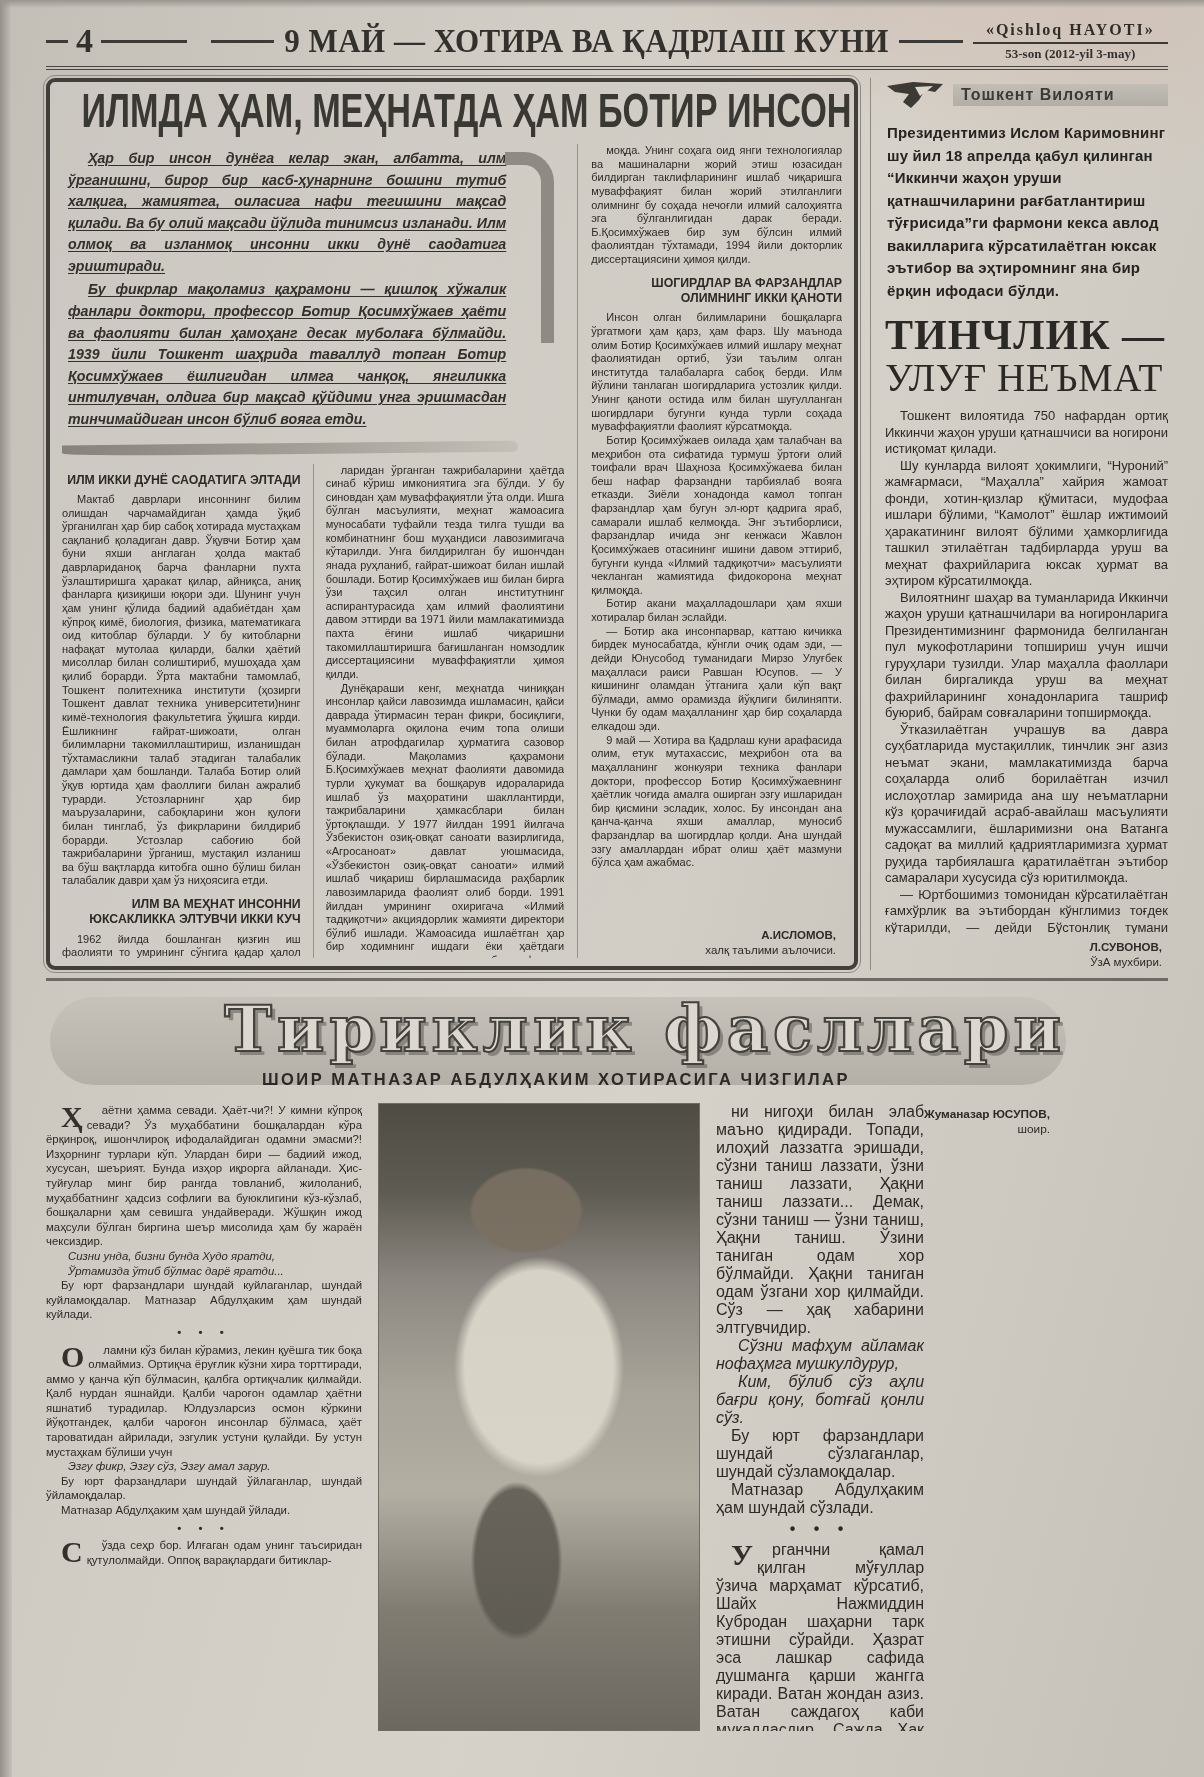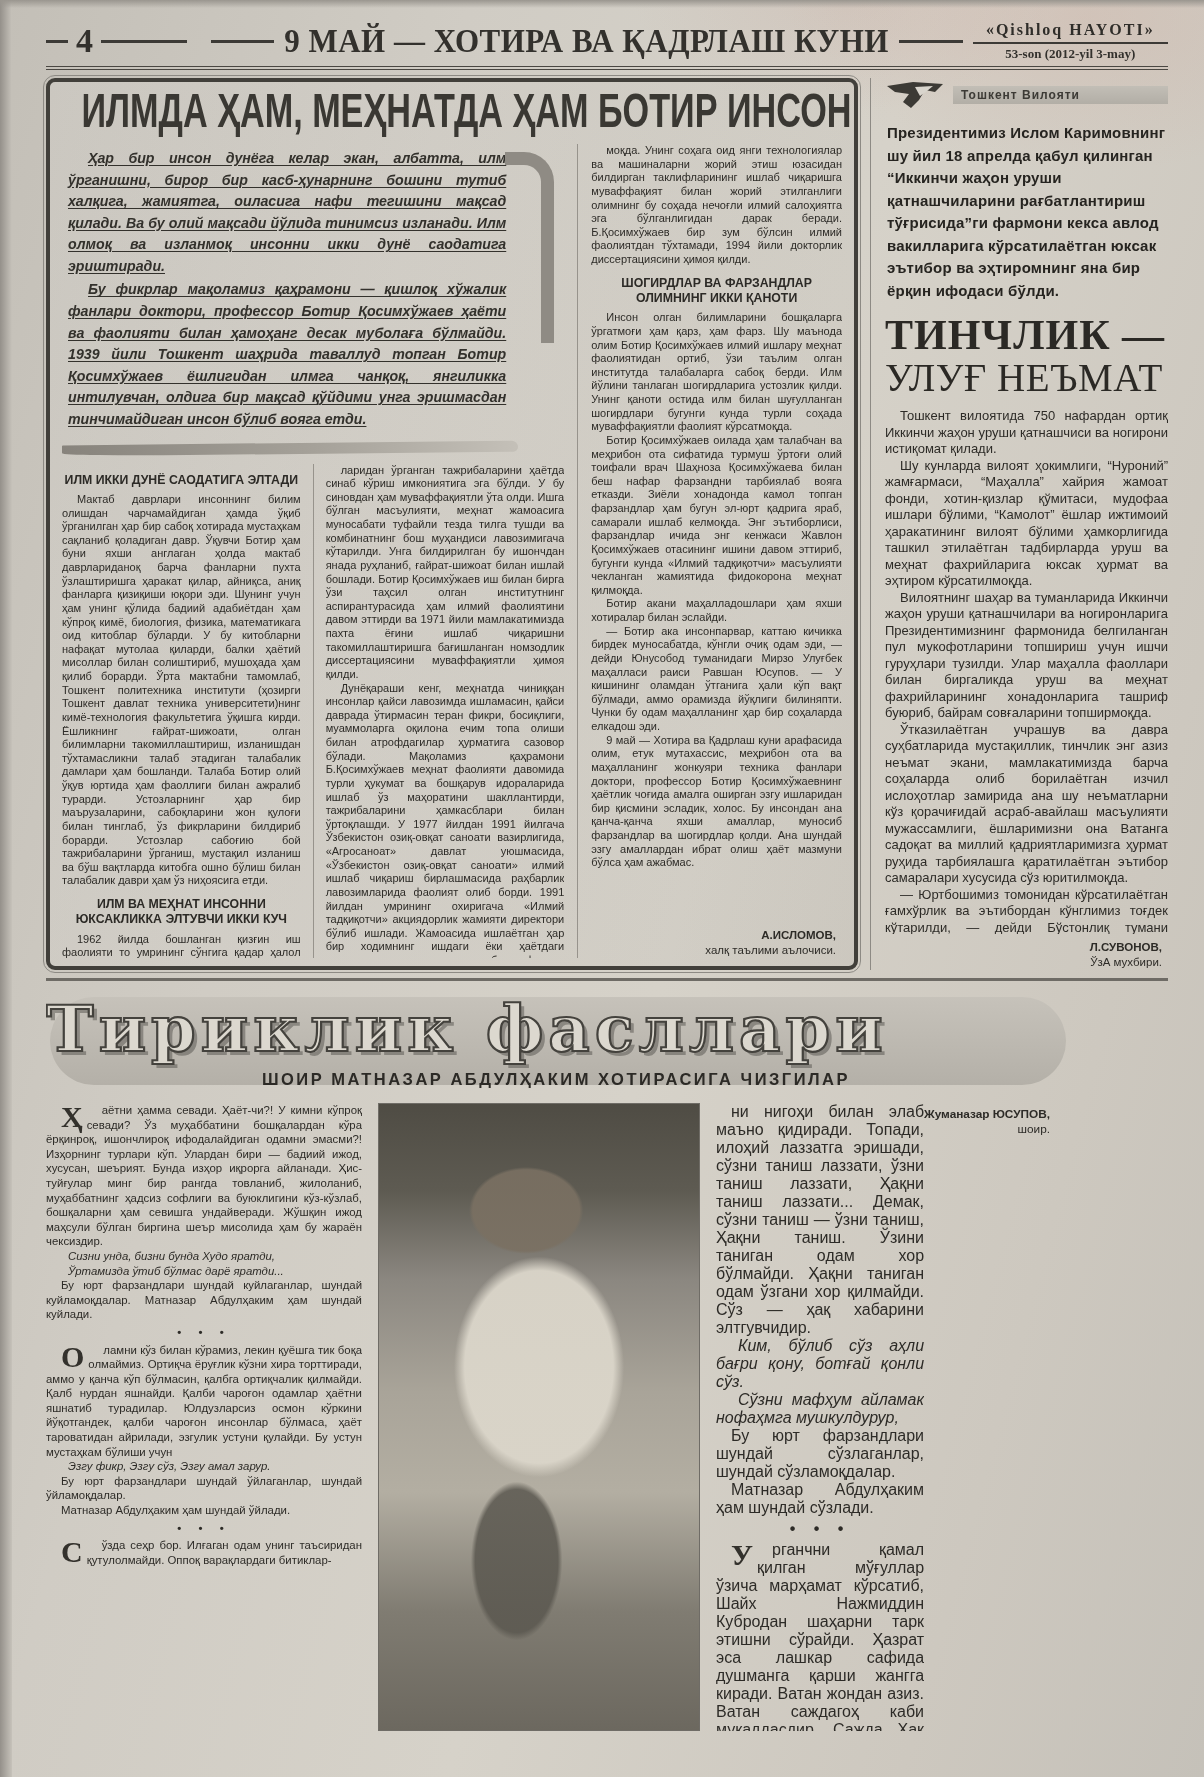--- a/index.html
+++ b/index.html
@@ -55,49 +55,49 @@
   .lead p{margin:0 0 2px;font-size:14.2px;line-height:1.52;font-weight:bold;font-style:italic;
     text-decoration:underline;text-underline-offset:2px;color:#33312c;text-indent:20px;text-align:justify;}
   .lead-bracket{position:absolute;right:10px;top:8px;width:36px;height:178px;
     border-top:13px solid #8f8b84;border-right:13px solid #8f8b84;border-radius:0 30px 0 0;}
   .swoosh{height:11px;margin:10px 46px 10px 0;border-radius:2px 14px 10px 60%;
     background:linear-gradient(90deg,#87837c,#a5a199 55%,#c4c0b8);transform:rotate(-0.6deg);}
   .two-cols{flex:1;display:flex;overflow:hidden;}
   .col{flex:1;overflow:hidden;text-align:justify;font-size:11px;line-height:1.24;}
   .col.rule{border-left:1px solid #97938c;padding-left:12px;margin-left:12px;}
   .col p,.col3-text p{margin:0;text-indent:15px;}
-  .subhead{font-weight:bold;text-align:center;font-size:12.3px;line-height:1.25;
+  .subhead{font-weight:bold;text-align:right;font-size:12.3px;line-height:1.25;
     margin:9px 0 5px;text-indent:0;color:#2c2a26;}
   .col3{width:34.5%;border-left:1px solid #97938c;margin-left:13px;padding-left:13px;
     display:flex;flex-direction:column;overflow:hidden;box-sizing:border-box;}
   .col3-text{flex:1;overflow:hidden;text-align:justify;font-size:11px;line-height:1.24;}
   .byline{text-align:right;padding:6px 6px 0 0;font-size:11.5px;line-height:1.3;}
   .byline .nm{font-weight:bold;}
 
   
   .sidebar{flex:1;margin-left:12px;border-left:1px solid #8d8a84;padding-left:14px;
     display:flex;flex-direction:column;overflow:hidden;}
   .kicker-row{display:flex;align-items:center;gap:6px;margin-top:2px;}
   .map-icon{flex:none;}
   .kicker{flex:1;background:linear-gradient(#c2beb6,#b2aea6);padding:2px 8px;
-    font-size:12px;font-weight:bold;letter-spacing:1px;color:#3c3a35;}
+    font-size:16px;font-weight:bold;letter-spacing:1px;color:#3c3a35;}
   .sb-intro{margin:12px 2px 10px;font-size:15px;line-height:1.5;font-weight:bold;
     color:#262420;letter-spacing:0.2px;}
   .sb-headline{font-family:"Liberation Serif",serif;color:#2b2925;line-height:1.04;
     margin:2px 0 10px;}
   .sb-h1{font-size:42px;font-weight:bold;letter-spacing:1px;white-space:nowrap;}
   .sb-h2{font-size:39px;font-weight:normal;letter-spacing:0.5px;white-space:nowrap;}
   .sb-body{flex:1;overflow:hidden;text-align:justify;font-size:13px;line-height:1.27;}
   .sb-body p{margin:0;text-indent:15px;}
 
   
   .bottom{margin-top:8px;border-top:3px solid #6e6b65;padding-top:10px;position:relative;height:780px;overflow:hidden;}
   .title-band{position:absolute;top:16px;left:4px;width:1016px;height:88px;
     background:linear-gradient(#c6c2ba,#b4b0a8);border-radius:46px;}
-  .b-title{position:relative;margin:0;text-align:left;width:1020px;
+  .b-title{position:relative;margin:0;text-align:right;width:1020px;
     font-family:"DejaVu Serif",serif;font-weight:bold;font-size:64px;letter-spacing:5px;
     color:#dcd8cf;-webkit-text-stroke:2.2px #44423d;
     text-shadow:4px 4px 0 rgba(74,71,66,0.45);white-space:nowrap;}
   .b-subtitle{position:relative;text-align:center;width:1020px;font-weight:bold;
     font-size:16.5px;letter-spacing:2.5px;color:#2c2a26;margin-top:4px;}
   .bottom-cols{display:flex;gap:16px;margin-top:14px;width:1014px;height:628px;overflow:hidden;}
   .b-col{text-align:justify;font-size:11.4px;line-height:1.28;overflow:hidden;}
   .b-left{width:316px;flex:none;}
   .b-right{flex:1;display:flex;flex-direction:row;overflow:hidden;}
   .b-right-text{flex:1;overflow:hidden;text-align:justify;}
@@ -227,22 +227,22 @@
           <p>Матназар Абдулҳаким ҳам шундай ўйлади.</p>
           <p class="sep">• • •</p>
           <p><span class="dc">С</span><span>ўзда сеҳр бор. Илғаган одам унинг таъсиридан қутулолмайди. Оппоқ варақлардаги битиклар-</span></p>
         </div>
 
         <div class="photo"></div>
 
         <div class="b-right">
           <div class="b-right-text">
             <p>ни нигоҳи билан элаб маъно қидиради. Топади, илоҳий лаззатга эришади, сўзни таниш лаззати, ўзни таниш лаззати, Ҳақни таниш лаззати... Демак, сўзни таниш — ўзни таниш, Ҳақни таниш. Ўзини таниган одам хор бўлмайди. Ҳақни таниган одам ўзгани хор қилмайди. Сўз — ҳақ хабарини элтгувчидир.</p>
+            <p class="verse">Сўзни мафҳум айламак нофаҳмга мушкулдурур,</p>
             <p class="verse">Ким, бўлиб сўз аҳли бағри қону, ботғай қонли сўз.</p>
-            <p class="verse">Сўзни мафҳум айламак нофаҳмга мушкулдурур,</p>
             <p>Бу юрт фарзандлари шундай сўзлаганлар, шундай сўзламоқдалар.</p>
             <p>Матназар Абдулҳаким ҳам шундай сўзлади.</p>
             <p class="sep">• • •</p>
             <p><span class="dc">У</span><span>рганчни қамал қилган мўғуллар ўзича марҳамат кўрсатиб, Шайх Нажмиддин Кубродан шаҳарни тарк этишни сўрайди. Ҳазрат эса лашкар сафида душманга қарши жангга киради. Ватан жондан азиз. Ватан саждагоҳ каби муқаддасдир. Сажда Ҳақ зикридан бошланади. Муборак тилаклар дилдан тилга кўчади. Ватан — саждагоҳ. У — табаррук. Рўёбга чиқиши учун тилакларни боболар руҳи қанотлантирмоғи, аршга элтмоғи зарур. Аждодлар изидан мунаввар маскан — Ватанда айтилган, миллат ва юрт тараққийсига дахлдор тилак, албатта, ижобат бўлғуси.</span></p>
             <p class="verse">Ойнинг қисматидир мутелик,</p>
             <p class="verse">Қуёшнинг тақдири — истиқлол!</p>
             <p>Бу юрт фарзандлари шундай яшаганлар, шундай яшамоқдалар.</p>
 
           </div>
           <div class="b-byline">

